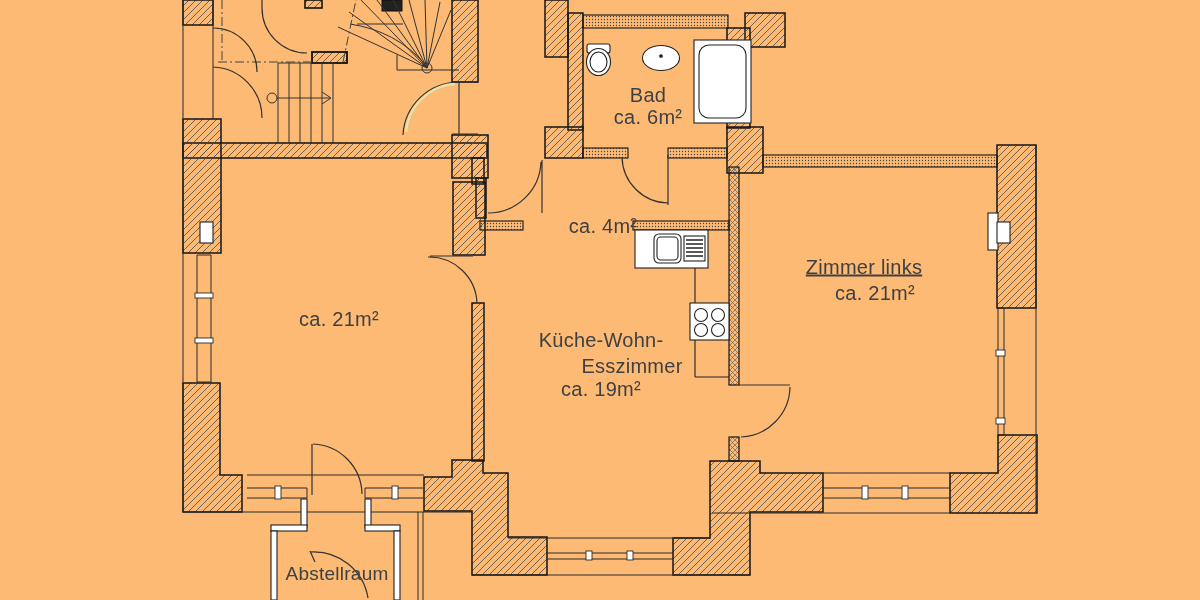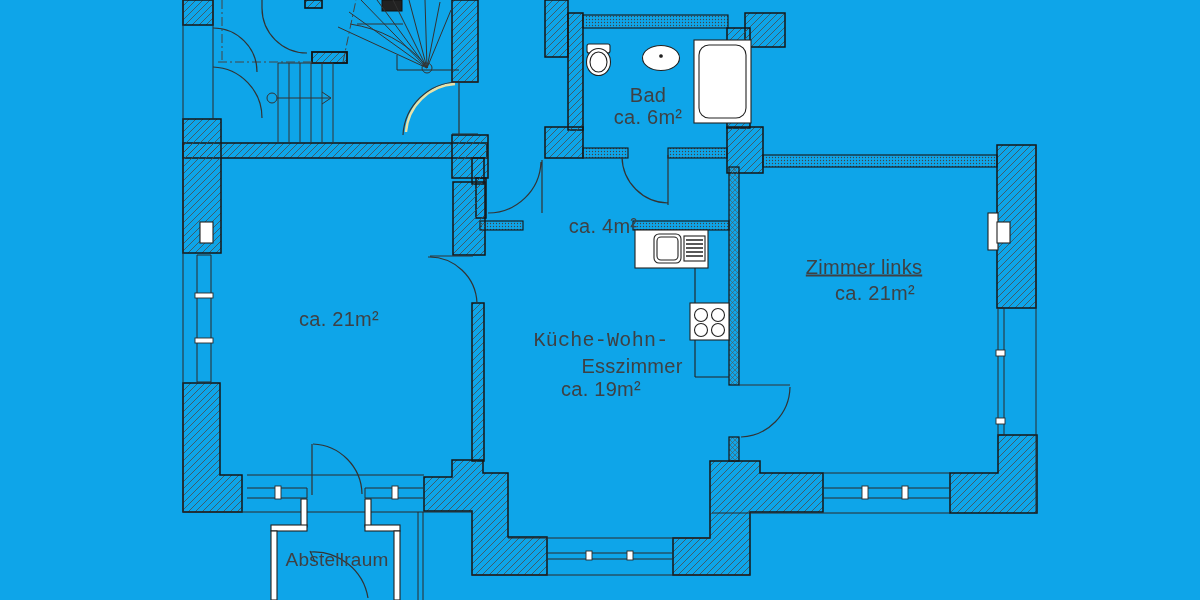--- a/index.html
+++ b/index.html
@@ -1,16 +1,16 @@
 <!DOCTYPE html>
 <html><head>
 <meta charset="utf-8">
 <style>
   html,body{margin:0;padding:0;background:#ffffff;}
-  .stage{position:relative;width:1200px;height:600px;background:#0ea5e9;overflow:hidden;
+  .stage{position:relative;width:1200px;height:600px;background:#fdba74;overflow:hidden;
          font-family:"Liberation Sans", sans-serif;}
   .stage svg{position:absolute;left:0;top:0;}
   .lbl{position:absolute;transform:translate(-50%,-50%);font-size:20px;color:#3e4144;
        white-space:nowrap;letter-spacing:.25px;}
   .lbl.small{font-size:19px;}
 </style>
 </head>
 <body>
 
 <div class="stage">
@@ -203,22 +203,22 @@
   </g>
 </svg>
 
 <div class="lbl" style="left:648px;top:95px;">Bad</div>
 <div class="lbl" style="left:648px;top:117px;">ca. 6m²</div>
 
 <div class="lbl" style="left:603px;top:206px;margin-top:20px;">ca. 4m²</div>
 
 <div class="lbl" style="left:339px;top:319px;">ca. 21m²</div>
 
-<div class="lbl" style="left:601px;top:340px;font-family:Liberation Mono, monospace;">Küche-Wohn-</div>
+<div class="lbl" style="left:601px;top:340px;">Küche-Wohn-</div>
 <div class="lbl" style="left:632px;top:366px;">Esszimmer</div>
 <div class="lbl" style="left:601px;top:389px;">ca. 19m²</div>
 
 <div class="lbl" style="left:864px;top:267px;text-decoration:underline;">Zimmer links</div>
 <div class="lbl" style="left:875px;top:293px;">ca. 21m²</div>
 
-<div class="lbl small" style="left:337px;top:560px;">Abstellraum</div>
+<div class="lbl small" style="left:337px;top:574px;">Abstellraum</div>
 
 </div>
 
 </body></html>

